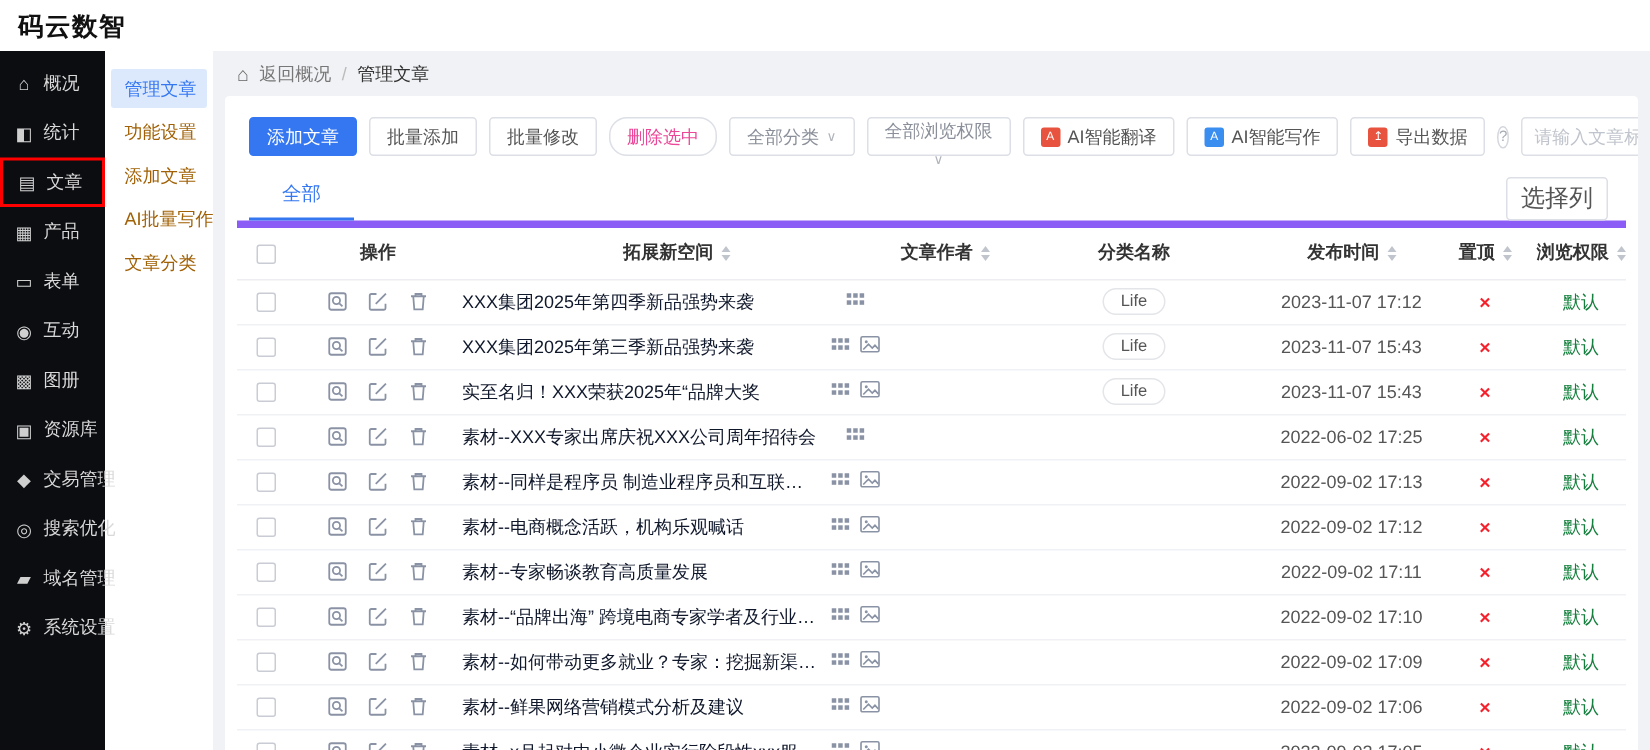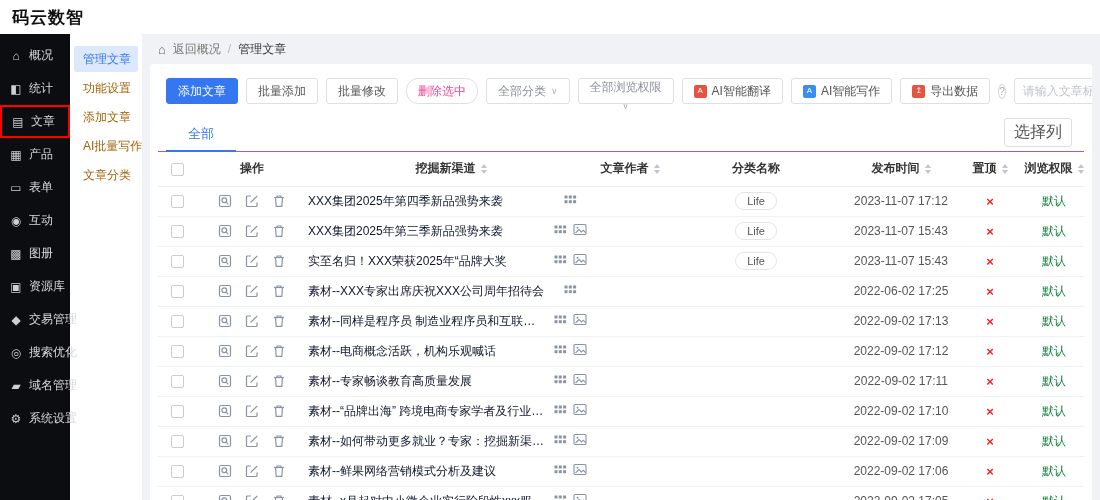--- a/index.html
+++ b/index.html
@@ -43,21 +43,21 @@
   .caret { font-size:9px; color:#b0b4bb; }
   .icon-chip { width:13px; height:13px; border-radius:2px; display:inline-flex; align-items:center; justify-content:center; color:#fff; font-size:8px; line-height:1; }
   .chip-red { background:#e8533f; }
   .chip-blue { background:#3a8ef0; }
   .help-circle { width:15px; height:15px; border-radius:50%; border:1px solid #d4d7dd; color:#a8adb5; font-size:10px; display:inline-flex; align-items:center; justify-content:center; }
   .search-box { margin-left:auto; width:138px; height:26px; border:1px solid #dcdfe6; border-radius:3px; display:flex; align-items:center; padding:0 8px; gap:6px; background:#fff; }
   .search-box input { border:none; outline:none; flex:1; min-width:0; font-size:12px; color:#333; background:transparent; }
   .search-box input::placeholder { color:#c0c4cc; }
 
   
-  .tabbar { display:flex; align-items:flex-start; border-bottom:1px solid #8b5cf6; height:34px; padding:0 8px; }
+  .tabbar { display:flex; align-items:flex-end; border-bottom:5px solid #8b5cf6; height:34px; padding:0 8px; }
   .tab { color:#3577f1; font-size:13px; padding:0 22px; height:34px; display:flex; align-items:center; border-bottom:2px solid #3577f1; cursor:pointer; }
   .col-selector { margin-left:auto; margin-right:4px; font-size:16px; padding:3px 9px; border:1px solid #dcdfe6; border-radius:3px; color:#555; background:#fff; cursor:pointer; }
 
   
   table { width:100%; border-collapse:collapse; table-layout:fixed; font-size:12px; color:#444; }
   thead th { height:34px; font-weight:bold; color:#333; border-bottom:1px solid #eceef2; text-align:center; white-space:nowrap; }
   tbody td { height:29px; border-bottom:1px solid #f0f1f4; text-align:center; white-space:nowrap; overflow:hidden; }
   .name-cell { text-align:left; text-overflow:ellipsis; color:#0f172a; }
   .checkbox { width:13px; height:13px; border:1px solid #c9ccd4; border-radius:2px; display:inline-block; background:#fff; vertical-align:middle; cursor:pointer; }
   .ops-cell { display:flex; align-items:center; justify-content:center; gap:13px; height:29px; }
@@ -194,21 +194,21 @@
         <col style="width:72px">
           <col style="width:180px">
           <col style="width:110px">
           <col style="width:68px">
           <col>
       </colgroup>
       <thead>
         <tr>
           <th><span class="checkbox"></span></th>
           <th><span>操作</span></th>
-          <th colspan="2"><span>挖掘新渠道</span><span class="sort">
+          <th colspan="2"><span>拓展新空间</span><span class="sort">
                 <i class="up"></i>
                 <i class="down"></i>
               </span></th>
           <th><span>文章作者</span><span class="sort">
                 <i class="up"></i>
                 <i class="down"></i>
               </span></th>
           <th><span>分类名称</span></th>
           <th><span>发布时间</span><span class="sort">
                 <i class="up"></i>

